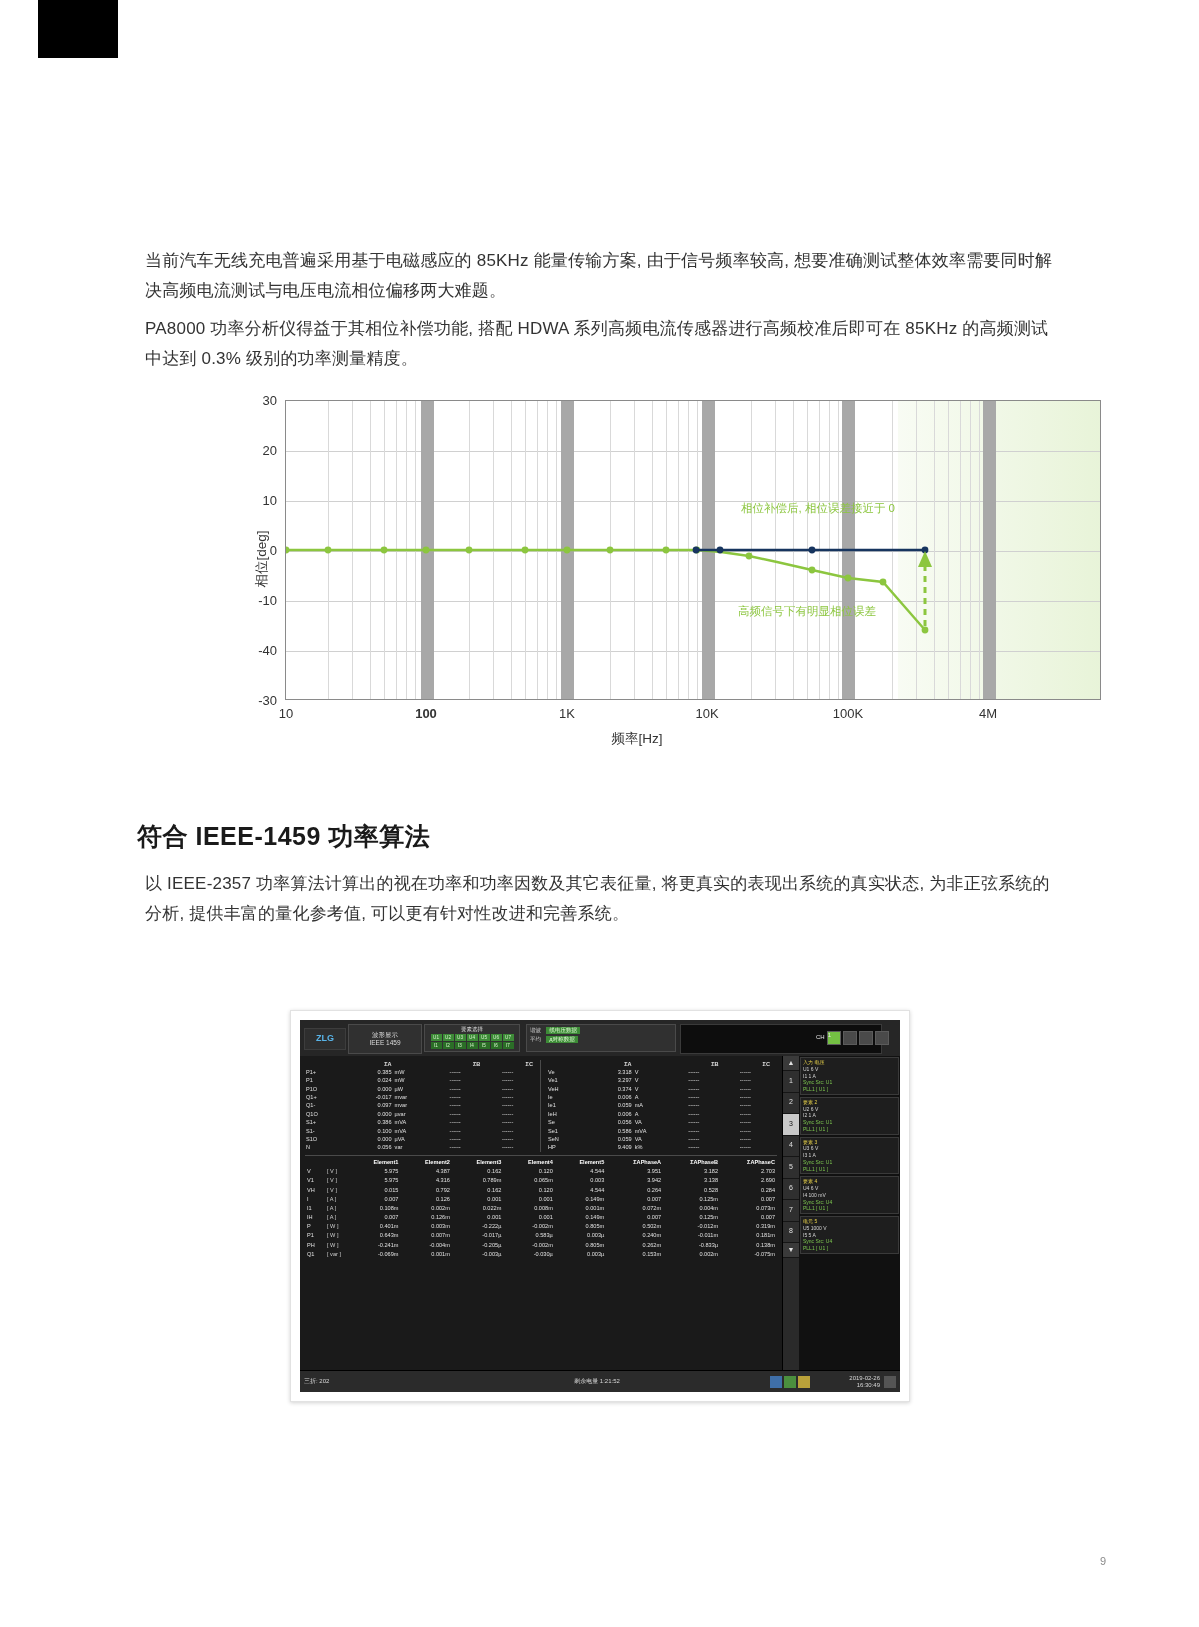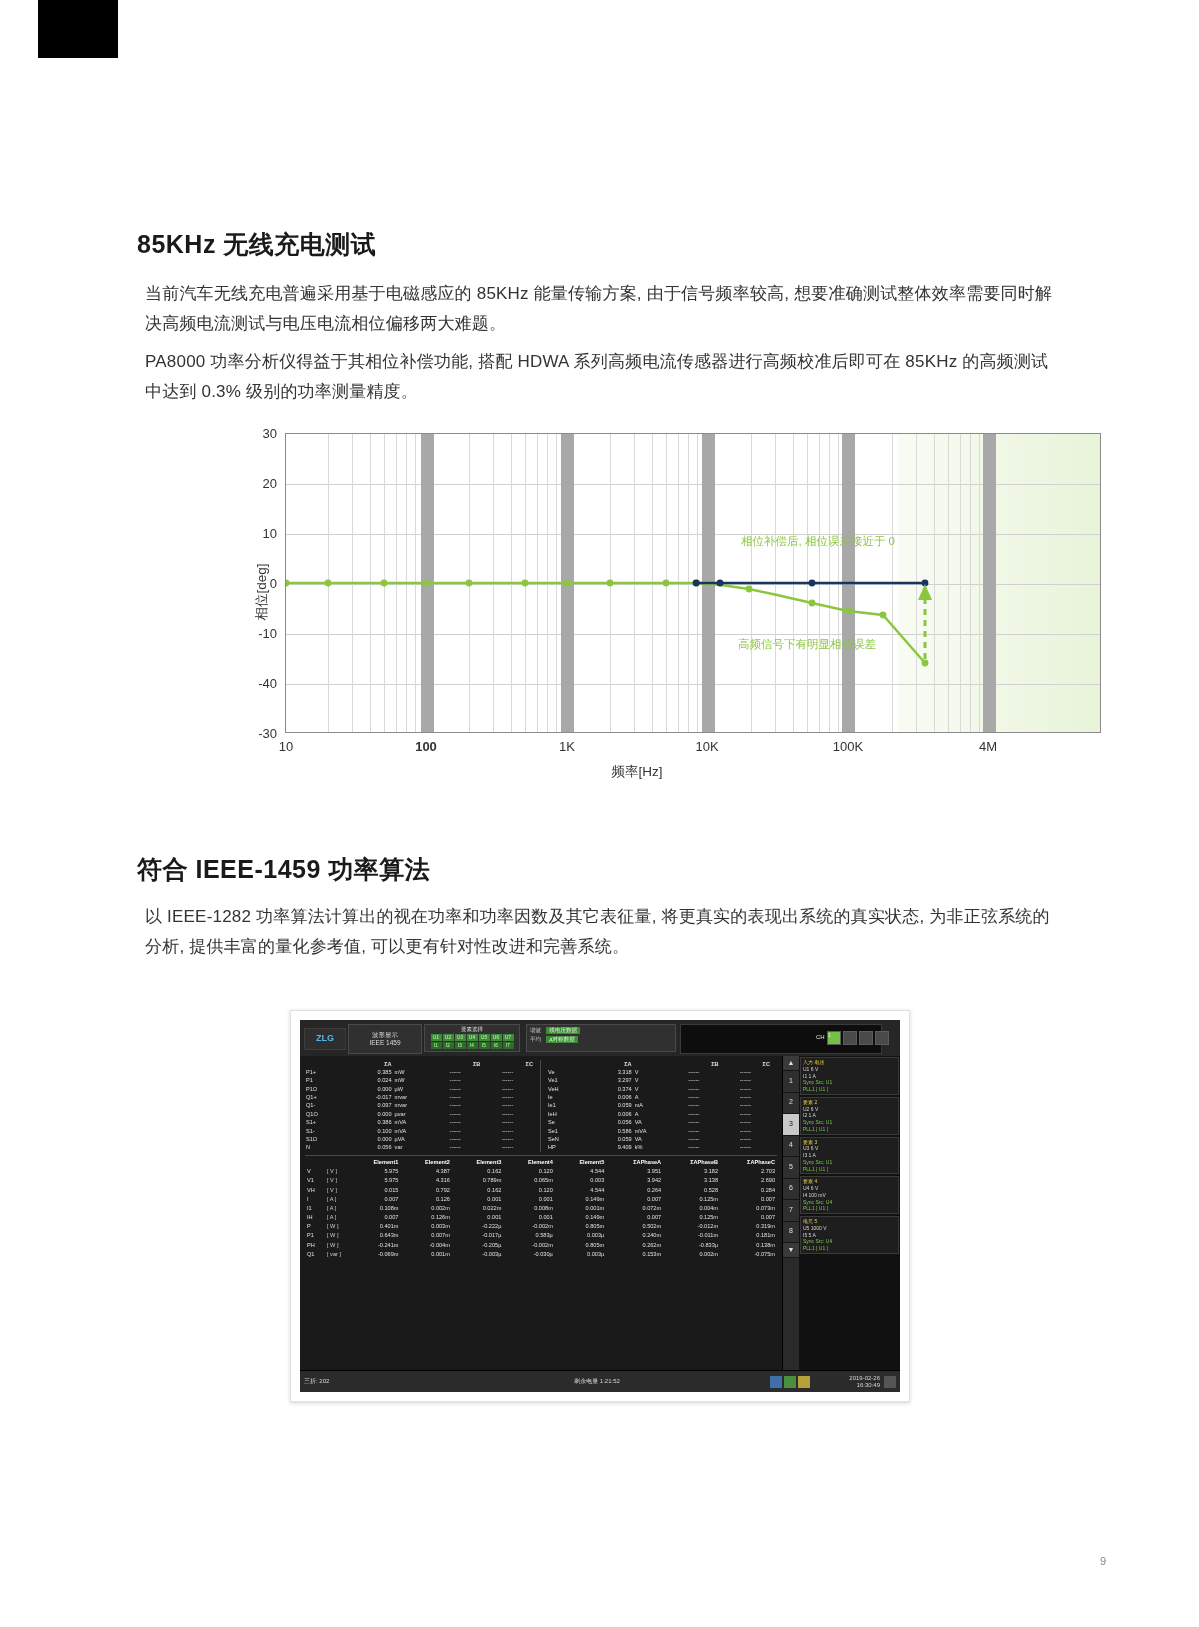--- a/index.html
+++ b/index.html
@@ -181,21 +181,20 @@
   }
 </style>
 </head>
 <body>
 
 <div class="page-corner"></div>
 
 <div class="content">
 
   <div style="height:228px"></div>
-  <h1 class="section-title">85KHz 无线充电测试</h1>
 
   <p class="para" style="margin-top:18px;">当前汽车无线充电普遍采用基于电磁感应的 85KHz 能量传输方案, 由于信号频率较高, 想要准确测试整体效率需要同时解决高频电流测试与电压电流相位偏移两大难题。</p>
   <p class="para">PA8000 功率分析仪得益于其相位补偿功能, 搭配 HDWA 系列高频电流传感器进行高频校准后即可在 85KHz 的高频测试中达到 0.3% 级别的功率测量精度。</p>
 
   <div class="chart-wrap">
     <div class="ylabel">相位[deg]</div>
     <div class="xlabel">频率[Hz]</div>
 
     <div class="ytick" style="left:100px; top:8px;">30</div>
     <div class="ytick" style="left:100px; top:58px;">20</div>
@@ -301,21 +300,21 @@
         <polygon points="639,150 632,166 646,166" fill="#8cc63f"></polygon>
       </svg>
 
       <div class="ann" style="left:455px; top:100px;">相位补偿后, 相位误差接近于 0</div>
       <div class="ann" style="left:452px; top:203px;">高频信号下有明显相位误差</div>
     </div>
   </div>
 
   <div class="section2">
     <h1 class="section-title">符合 IEEE-1459 功率算法</h1>
-    <p class="para" style="margin-top:16px;">以 IEEE-1282 功率算法计算出的视在功率和功率因数及其它表征量, 将更真实的表现出系统的真实状态, 为非正弦系统的分析, 提供丰富的量化参考值, 可以更有针对性改进和完善系统。</p>
+    <p class="para" style="margin-top:16px;">以 IEEE-2357 功率算法计算出的视在功率和功率因数及其它表征量, 将更真实的表现出系统的真实状态, 为非正弦系统的分析, 提供丰富的量化参考值, 可以更有针对性改进和完善系统。</p>
   </div>
 </div>
 
 <div class="shot-frame">
   <div class="shot">
 
     <div class="shot-top">
       <div class="logo-box">ZLG</div>
 
       <div class="mode-box">

